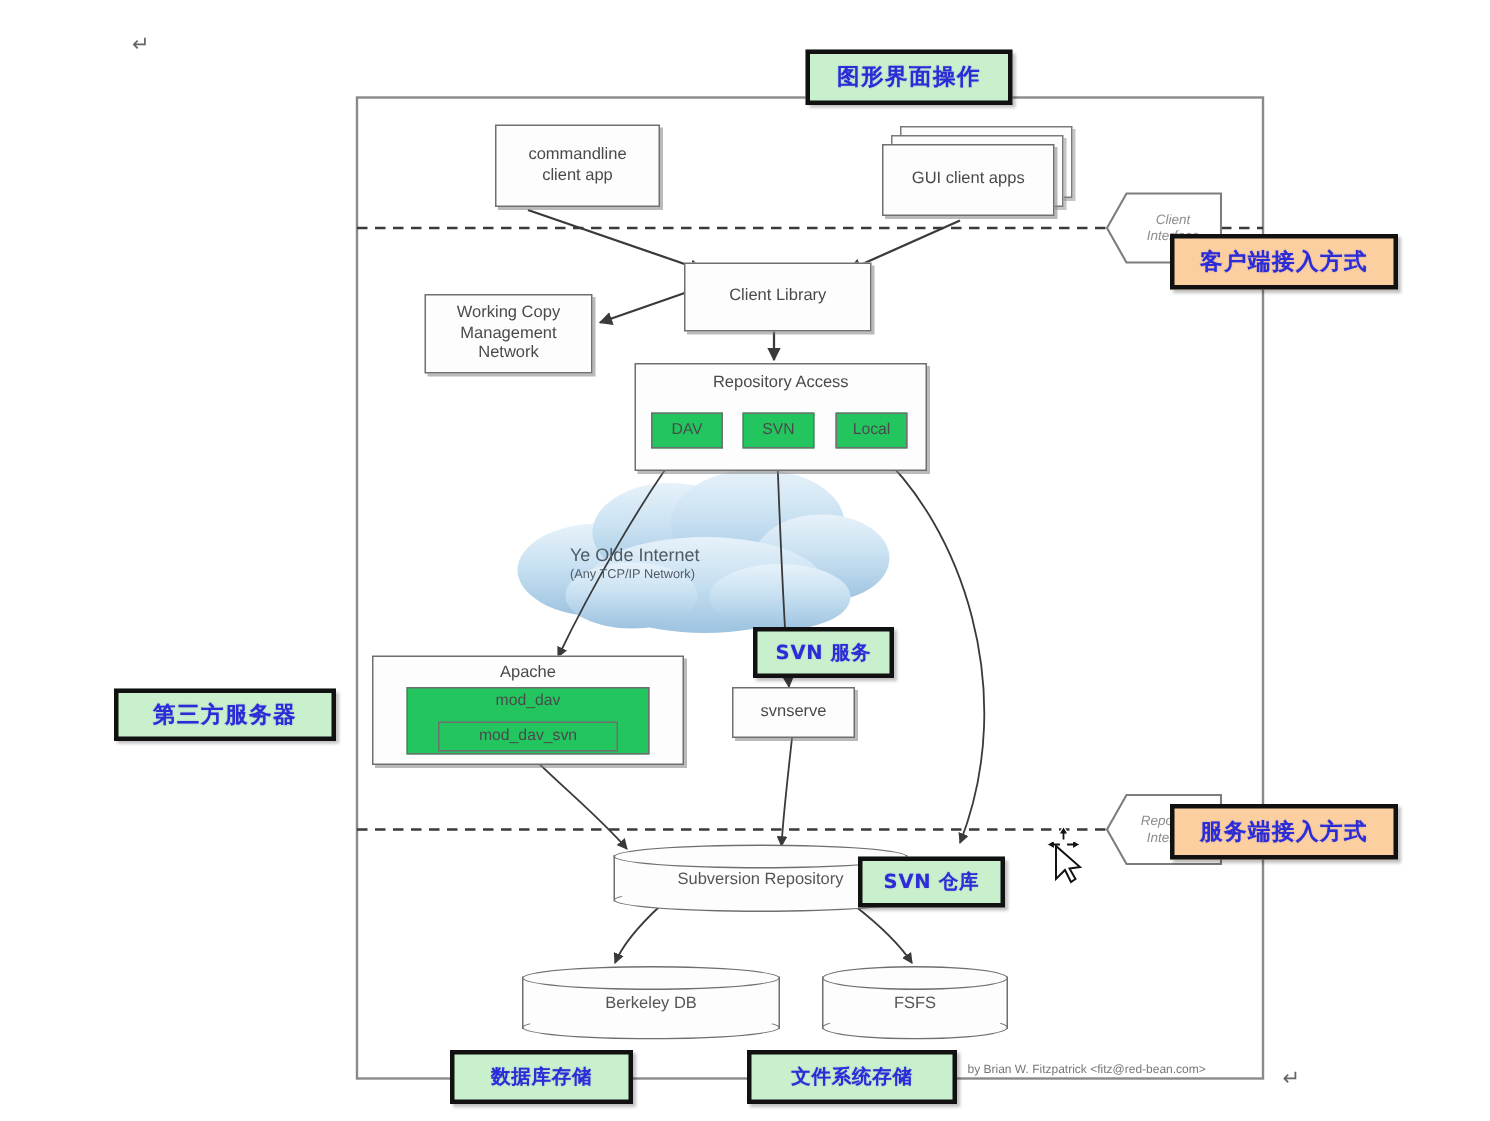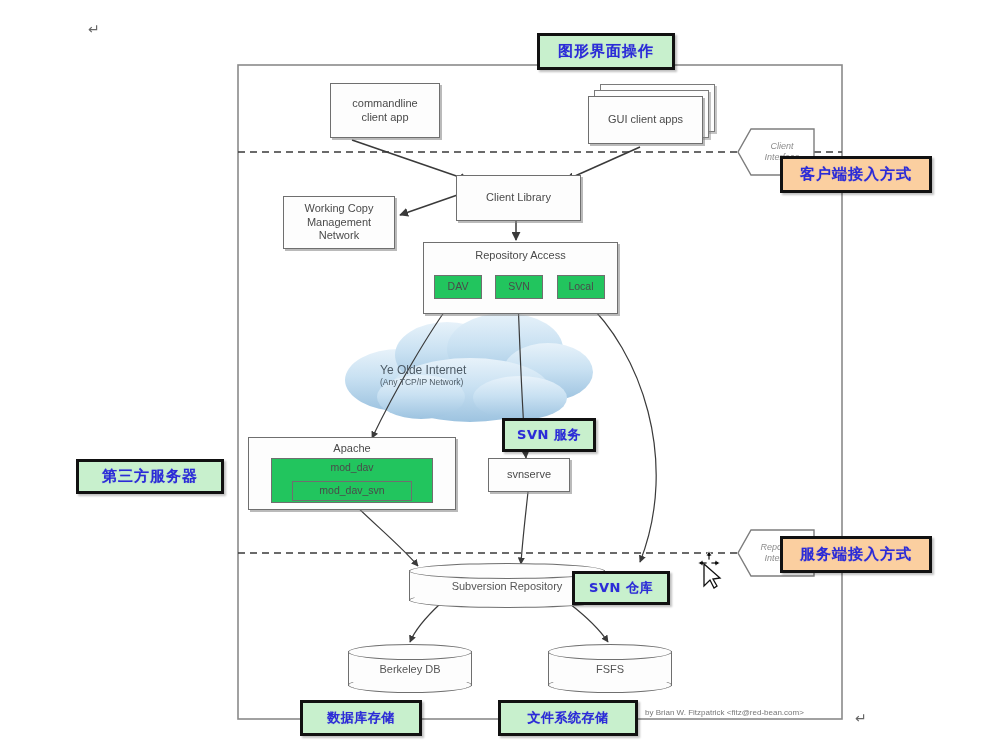--- a/index.html
+++ b/index.html
@@ -212,21 +212,21 @@
     <span>svnserve</span>
   </div>
 
   <div class="cyl" style="left:409px;top:563px;width:196px;height:45px;">
     <div class="body"></div>
     <div class="bot"></div>
     <div class="top"></div>
     <div class="lbl">Subversion Repository</div>
   </div>
 
-  <div class="cyl" style="left:348px;top:644px;width:124px;height:49px;">
+  <div class="cyl" style="left:348px;top:644px;width:124px;height:49px;padding-left:48px;">
     <div class="body"></div>
     <div class="bot"></div>
     <div class="top"></div>
     <div class="lbl">Berkeley DB</div>
   </div>
 
   <div class="cyl" style="left:548px;top:644px;width:124px;height:49px;">
     <div class="body"></div>
     <div class="bot"></div>
     <div class="top"></div>

